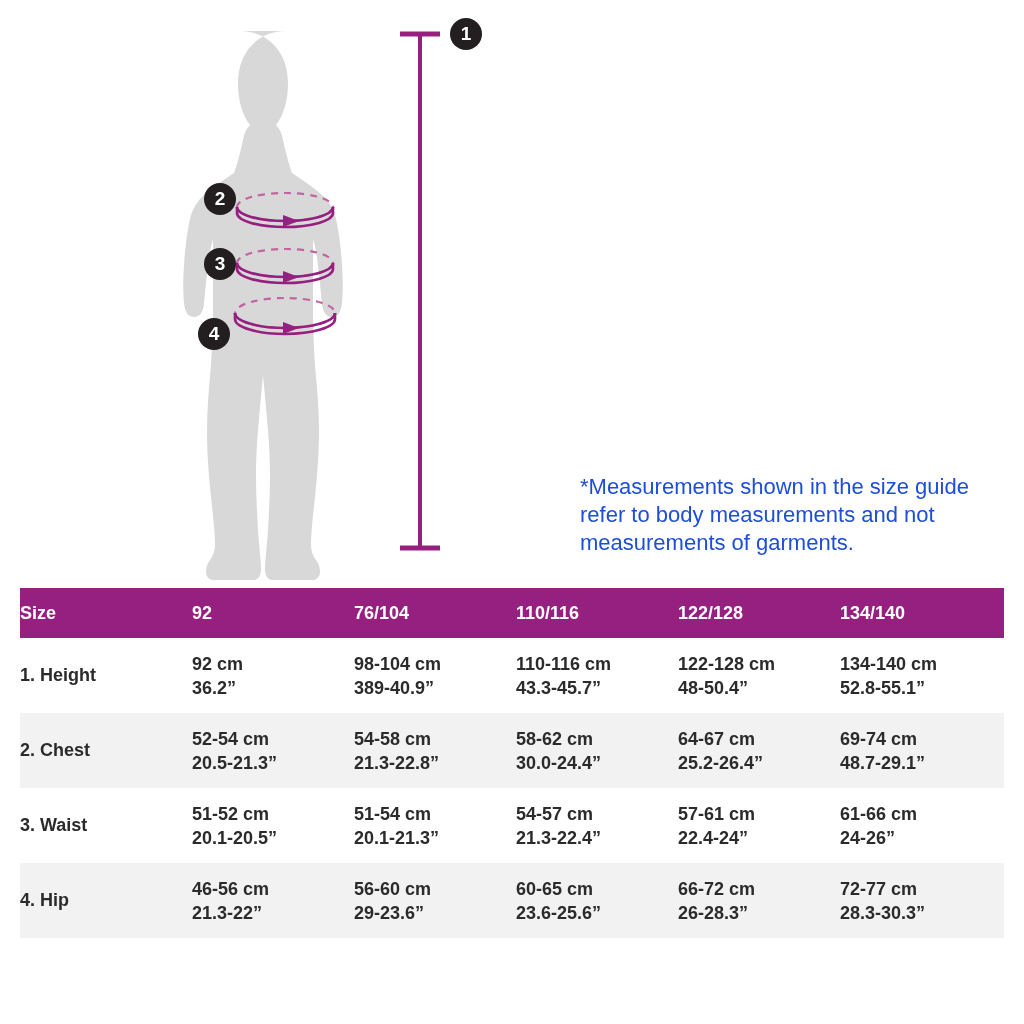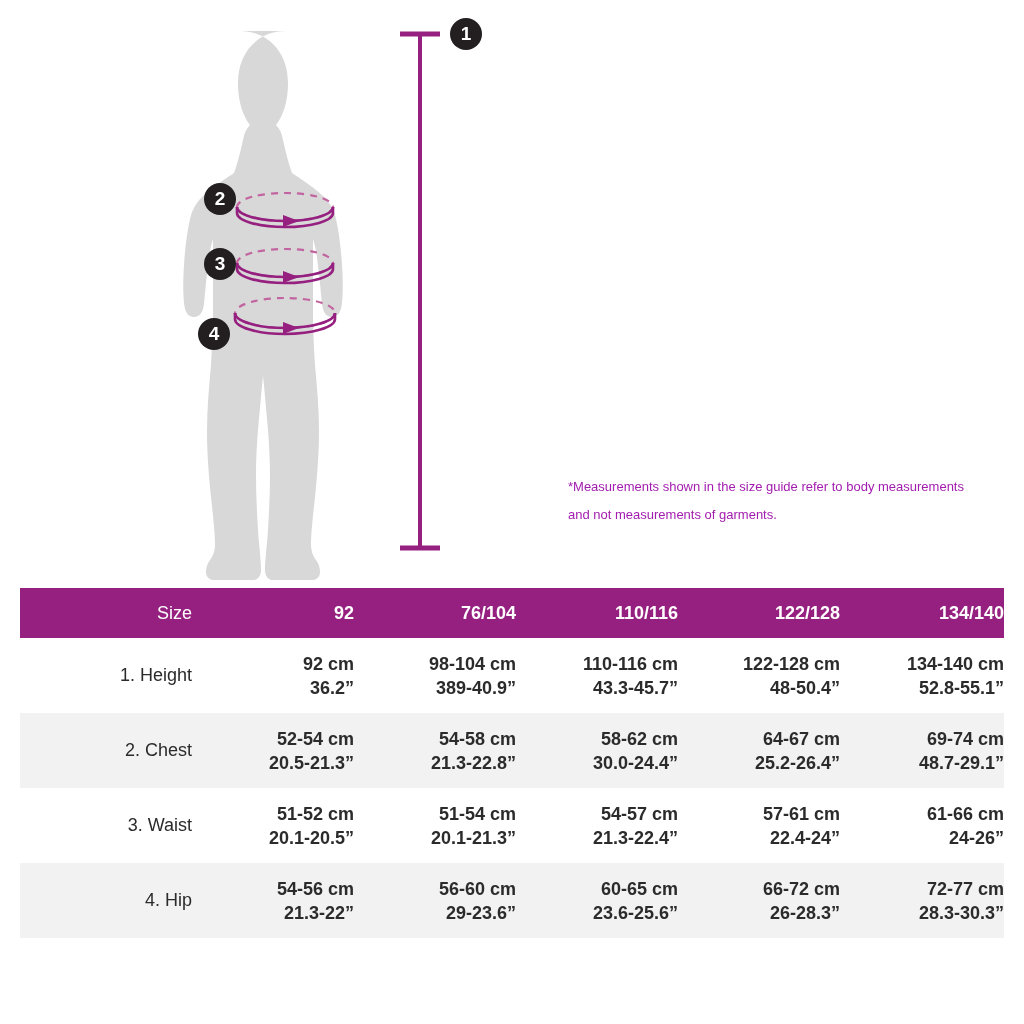--- a/index.html
+++ b/index.html
@@ -48,48 +48,49 @@
     text-align: center;
     font-family: "Liberation Sans", sans-serif;
   }
   #marker-1 { left: 450px; top: 18px; }
   #marker-2 { left: 204px; top: 183px; }
   #marker-3 { left: 204px; top: 248px; }
   #marker-4 { left: 198px; top: 318px; }
 
   #note {
     position: absolute;
-    left: 568px;
+    left: 580px;
     top: 473px;
     width: 400px;
-    font-size: 13px;
+    font-size: 22px;
     line-height: 28px;
-    color: #a21caf;
+    color: #1d4ed8;
   }
 
   
   #size-table {
     position: absolute;
     left: 20px;
     top: 588px;
     width: 984px;
     border-collapse: collapse;
     table-layout: fixed;
   }
   #size-table col.c0 { width: 172px; }
   #size-table col.c1 { width: 162px; }
   #size-table col.c2 { width: 162px; }
   #size-table col.c3 { width: 162px; }
   #size-table col.c4 { width: 162px; }
   #size-table col.c5 { width: 164px; }
 
   #size-table td, #size-table th {
-    text-align: right;
+    text-align: left;
     vertical-align: middle;
     padding: 0;
+    font-weight: bold;
   }
 
   .hdr-row td {
     background: #95207f;
     color: #ffffff;
     height: 50px;
     font-size: 18px;
     padding-left: 16px;
   }
   .hdr-row.size td { font-weight: bold; padding-top: 6px; }
@@ -303,21 +304,21 @@
         </td>
         <td class="val">
           <span class="l1">61-66 cm</span>
           <span class="l2">24-26”</span>
         </td>
       </tr>
 
       <tr class="data-row alt">
         <td class="lbl">4. Hip</td>
         <td class="val">
-          <span class="l1">54-56 cm</span>
+          <span class="l1">46-56 cm</span>
           <span class="l2">21.3-22”</span>
         </td>
         <td class="val">
           <span class="l1">56-60 cm</span>
           <span class="l2">29-23.6”</span>
         </td>
         <td class="val">
           <span class="l1">60-65 cm</span>
           <span class="l2">23.6-25.6”</span>
         </td>

